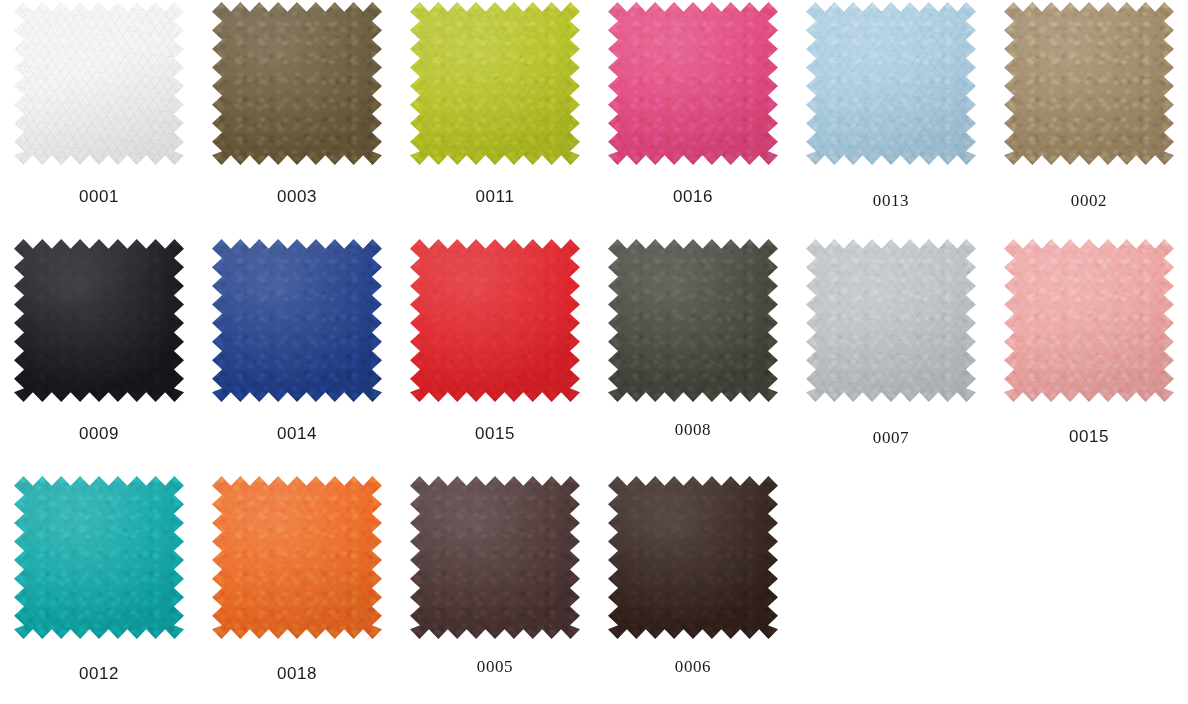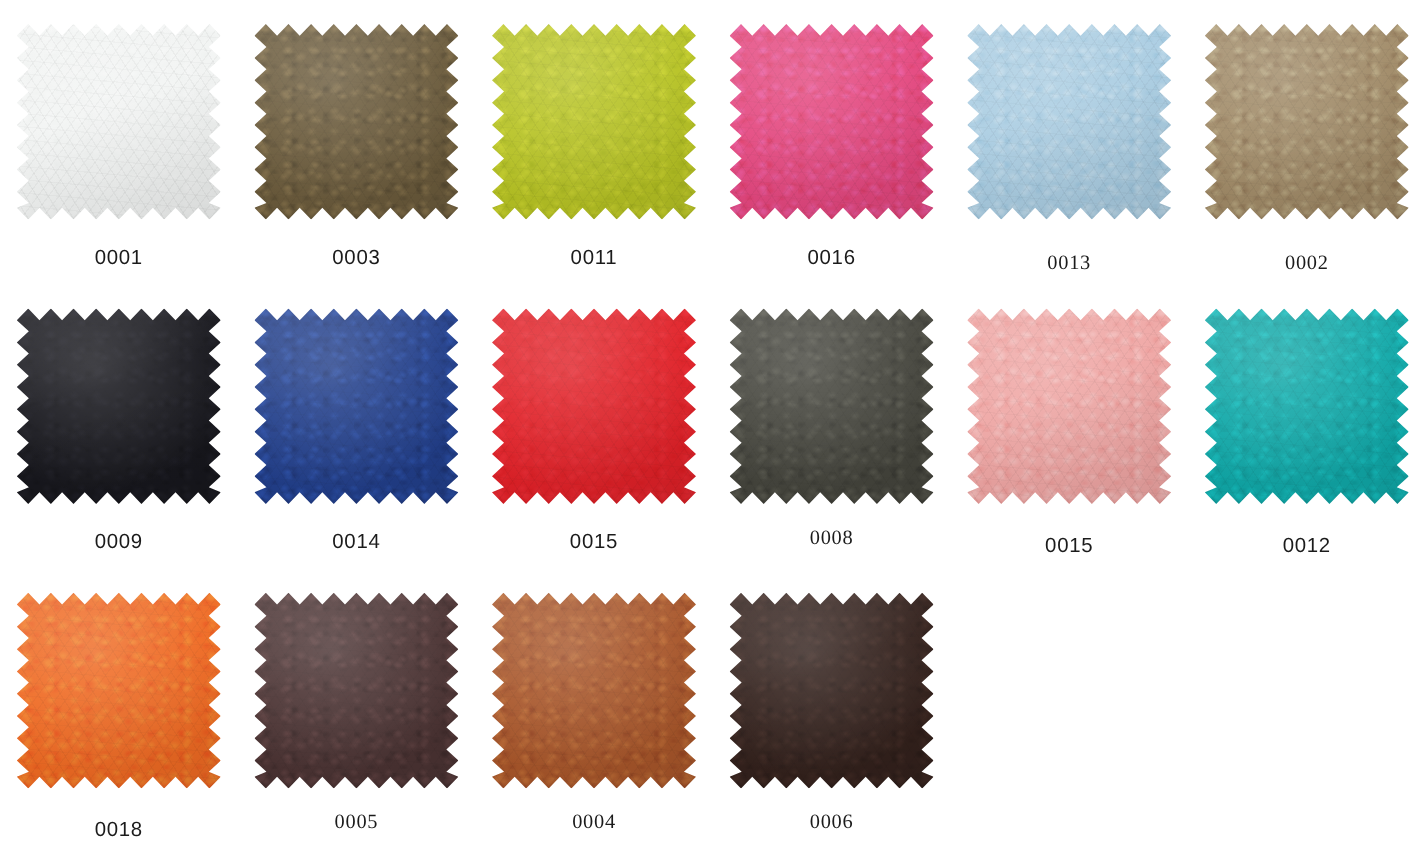--- a/index.html
+++ b/index.html
@@ -26,21 +26,20 @@
     grid-template-columns: repeat(6, 198px);
     grid-template-rows: 237px 237px 230px;
     align-content: start;
   }
 
   .swatch-cell {
     position: relative;
     display: flex;
     flex-direction: column;
     align-items: center;
-    margin-top: 18px;
   }
 
   .swatch-chip-wrap {
     position: relative;
     width: 170px;
     height: 163px;
     margin-top: 2px;
   }
 
   
@@ -240,20 +239,30 @@
     <div class="swatch-cell r2">
       <div class="swatch-chip-wrap">
         <div class="swatch-chip" title="dark-grey-olive" style="background: rgb(69, 69, 61);">
           <div class="grain"></div>
           <div class="grain2"></div>
           <div class="shade"></div>
         </div>
       </div>
       <div class="swatch-label lbl-lift">0008</div>
     </div>
+    <div class="swatch-cell r2">
+      <div class="swatch-chip-wrap">
+        <div class="swatch-chip" title="light-grey" style="background: rgb(189, 195, 199);">
+          <div class="grain"></div>
+          <div class="grain2"></div>
+          <div class="shade"></div>
+        </div>
+      </div>
+      <div class="swatch-label lbl-drop">0007</div>
+    </div>
     <div class="swatch-cell r3">
       <div class="swatch-chip-wrap">
         <div class="swatch-chip" title="pale-pink" style="background: rgb(239, 166, 164);">
           <div class="grain"></div>
           <div class="grain2"></div>
           <div class="shade"></div>
         </div>
       </div>
       <div class="swatch-label">0015</div>
     </div>
@@ -282,30 +291,20 @@
         <div class="swatch-chip" title="dark-plum-brown" style="background: rgb(75, 51, 51);">
           <div class="grain"></div>
           <div class="grain2"></div>
           <div class="shade"></div>
         </div>
       </div>
       <div class="swatch-label lbl-lift">0005</div>
     </div>
     <div class="swatch-cell r3">
       <div class="swatch-chip-wrap">
-        <div class="swatch-chip" title="cognac-brown" style="background: rgb(168, 86, 42);">
-          <div class="grain"></div>
-          <div class="grain2"></div>
-          <div class="shade"></div>
-        </div>
-      </div>
-      <div class="swatch-label lbl-lift">0004</div>
-    </div>
-    <div class="swatch-cell r3">
-      <div class="swatch-chip-wrap">
         <div class="swatch-chip" title="espresso-brown" style="background: rgb(51, 33, 28);">
           <div class="grain"></div>
           <div class="grain2"></div>
           <div class="shade"></div>
         </div>
       </div>
       <div class="swatch-label lbl-lift">0006</div>
     </div>
   </div>
 

